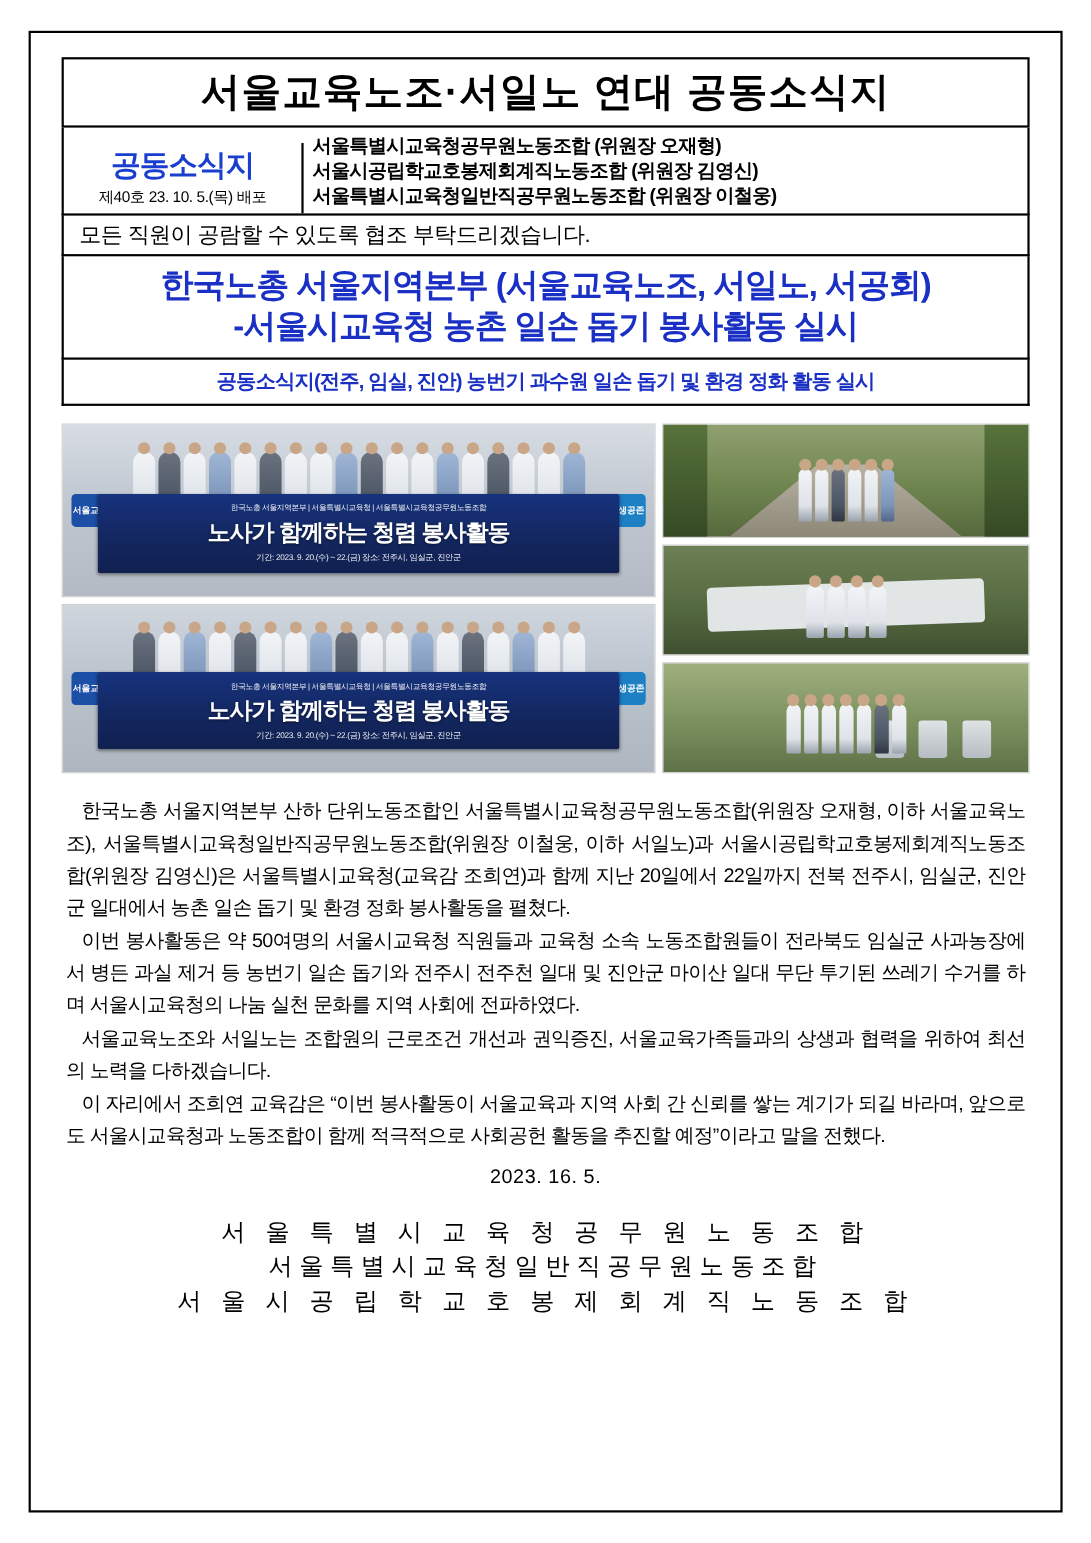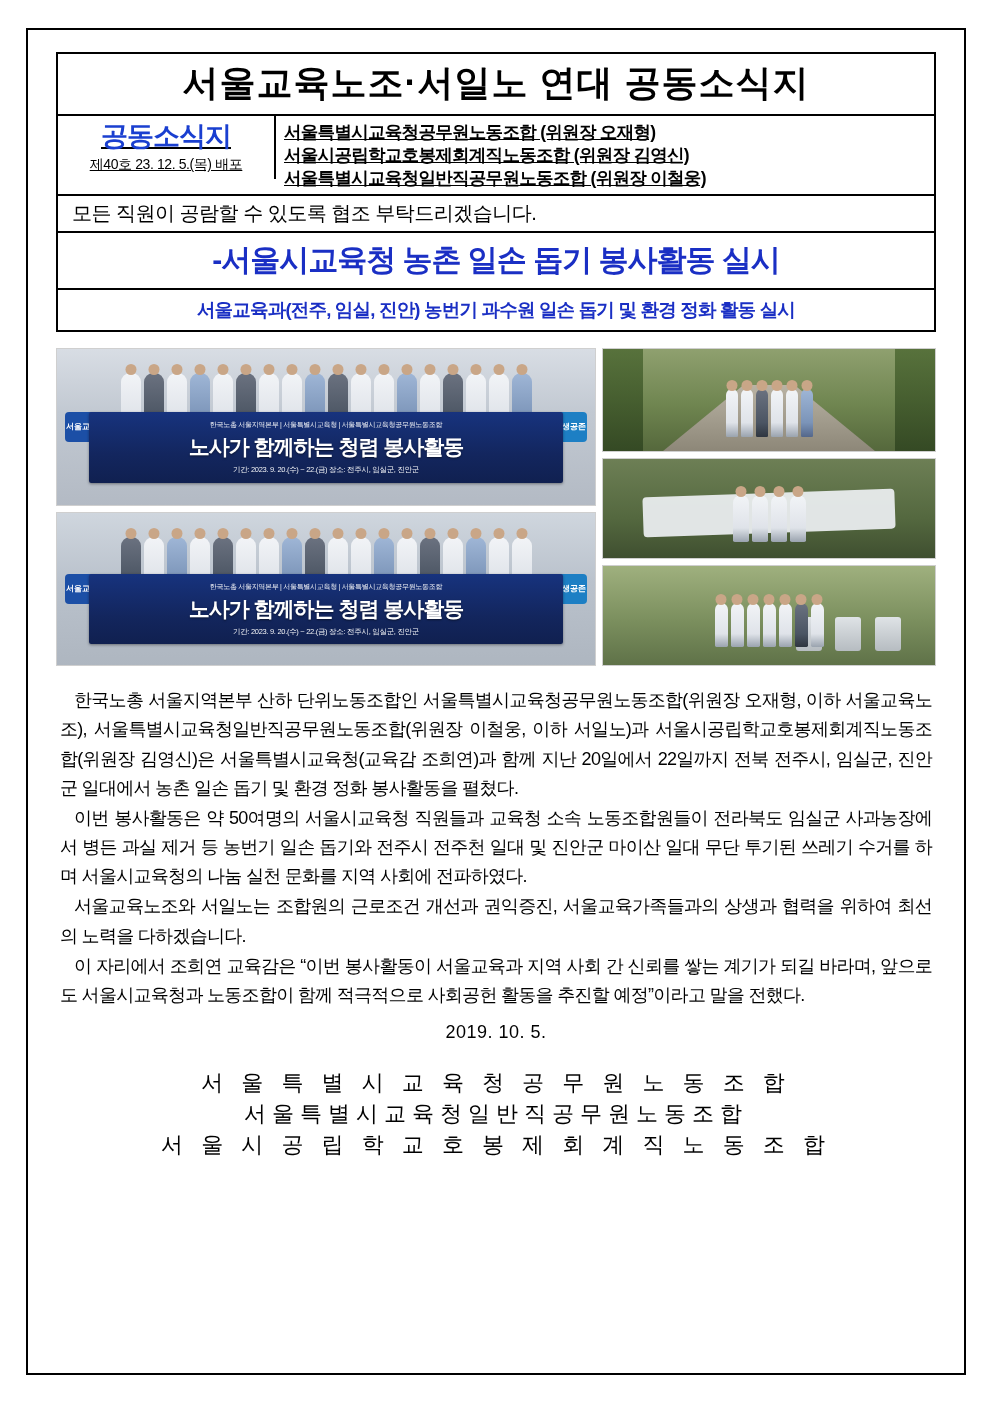--- a/index.html
+++ b/index.html
@@ -42,22 +42,21 @@
     line-height: 1.05;
     white-space: nowrap;
   }
   
   .info-band {
     box-sizing: border-box;
     border: 2px solid #000000;
     border-top: none;
     margin: 0 6px;
     display: flex;
-    align-items: flex-start;
-    text-decoration: underline;
+    align-items: flex-end;
   }
   .info-left {
     box-sizing: border-box;
     width: 218px;
     border-right: 2px solid #000000;
     text-align: center;
     padding: 6px 4px 5px 4px;
   }
   .info-left .brand {
     color: #1a3fd0;
@@ -302,37 +301,38 @@
 <div class="page">
   <div class="outer-frame">
 
     <div class="masthead">
       <div class="masthead-title">서울교육노조·서일노 연대 공동소식지</div>
     </div>
 
     <div class="info-band">
       <div class="info-left">
         <div class="brand">공동소식지</div>
-        <div class="issue">제40호 23. 12. 5.(목) 배포</div>
+        <div class="issue">제40호 23. 10. 5.(목) 배포</div>
       </div>
       <div class="info-right">
         <div class="org-line">서울특별시교육청공무원노동조합 (위원장 오재형)</div>
         <div class="org-line">서울시공립학교호봉제회계직노동조합 (위원장 김영신)</div>
         <div class="org-line">서울특별시교육청일반직공무원노동조합 (위원장 이철웅)</div>
       </div>
     </div>
 
     <div class="notice-strip">모든 직원이 공람할 수 있도록 협조 부탁드리겠습니다.</div>
 
     <div class="headline-box">
+      <div class="headline-1">한국노총 서울지역본부 (서울교육노조, 서일노, 서공회)</div>
       <div class="headline-2">-서울시교육청 농촌 일손 돕기 봉사활동 실시</div>
     </div>
 
     <div class="subhead-box">
-      <div class="subhead-text">서울교육과(전주, 임실, 진안) 농번기 과수원 일손 돕기 및 환경 정화 활동 실시</div>
+      <div class="subhead-text">공동소식지(전주, 임실, 진안) 농번기 과수원 일손 돕기 및 환경 정화 활동 실시</div>
     </div>
 
     <div class="photos">
       <div class="photo-col-left">
 
         <div class="photo ph-group1">
           <div class="people-row">
             <div class="person"></div>
               <div class="person dark"></div>
               <div class="person"></div>
@@ -433,21 +433,21 @@
       </div>
     </div>
 
     <div class="body-text">
       <p>한국노총 서울지역본부 산하 단위노동조합인 서울특별시교육청공무원노동조합(위원장 오재형, 이하 서울교육노조), 서울특별시교육청일반직공무원노동조합(위원장 이철웅, 이하 서일노)과 서울시공립학교호봉제회계직노동조합(위원장 김영신)은 서울특별시교육청(교육감 조희연)과 함께 지난 20일에서 22일까지 전북 전주시, 임실군, 진안군 일대에서 농촌 일손 돕기 및 환경 정화 봉사활동을 펼쳤다.</p>
       <p>이번 봉사활동은 약 50여명의 서울시교육청 직원들과 교육청 소속 노동조합원들이 전라북도 임실군 사과농장에서 병든 과실 제거 등 농번기 일손 돕기와 전주시 전주천 일대 및 진안군 마이산 일대 무단 투기된 쓰레기 수거를 하며 서울시교육청의 나눔 실천 문화를 지역 사회에 전파하였다.</p>
       <p>서울교육노조와 서일노는 조합원의 근로조건 개선과 권익증진, 서울교육가족들과의 상생과 협력을 위하여 최선의 노력을 다하겠습니다.</p>
       <p>이 자리에서 조희연 교육감은 “이번 봉사활동이 서울교육과 지역 사회 간 신뢰를 쌓는 계기가 되길 바라며, 앞으로도 서울시교육청과 노동조합이 함께 적극적으로 사회공헌 활동을 추진할 예정”이라고 말을 전했다.</p>
     </div>
 
-    <div class="date-line">2019. 10. 5.</div>
+    <div class="date-line">2023. 16. 5.</div>
 
     <div class="signatures">
       <div class="sig-line">서 울 특 별 시 교 육 청 공 무 원 노 동 조 합</div>
       <div class="sig-line">서울특별시교육청일반직공무원노동조합</div>
       <div class="sig-line">서 울 시 공 립 학 교 호 봉 제 회 계 직 노 동 조 합</div>
     </div>
 
   </div>
 </div>
 

